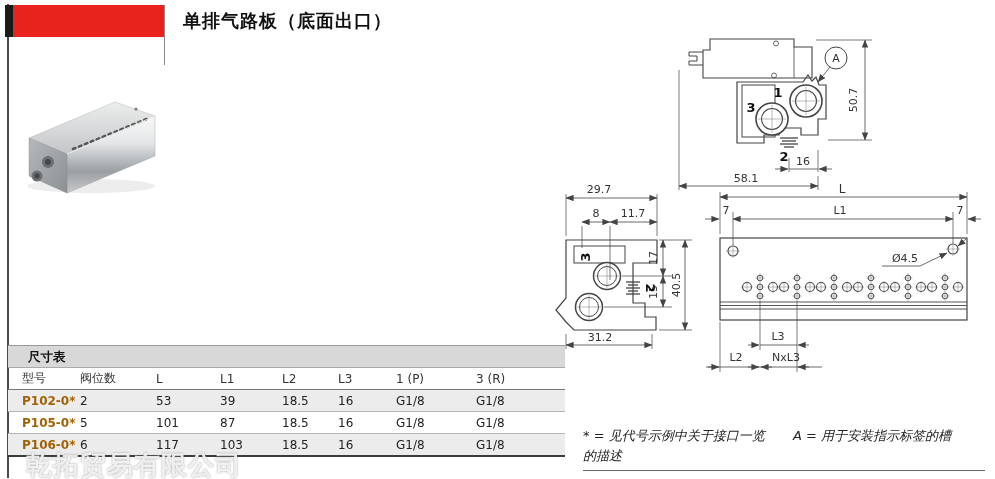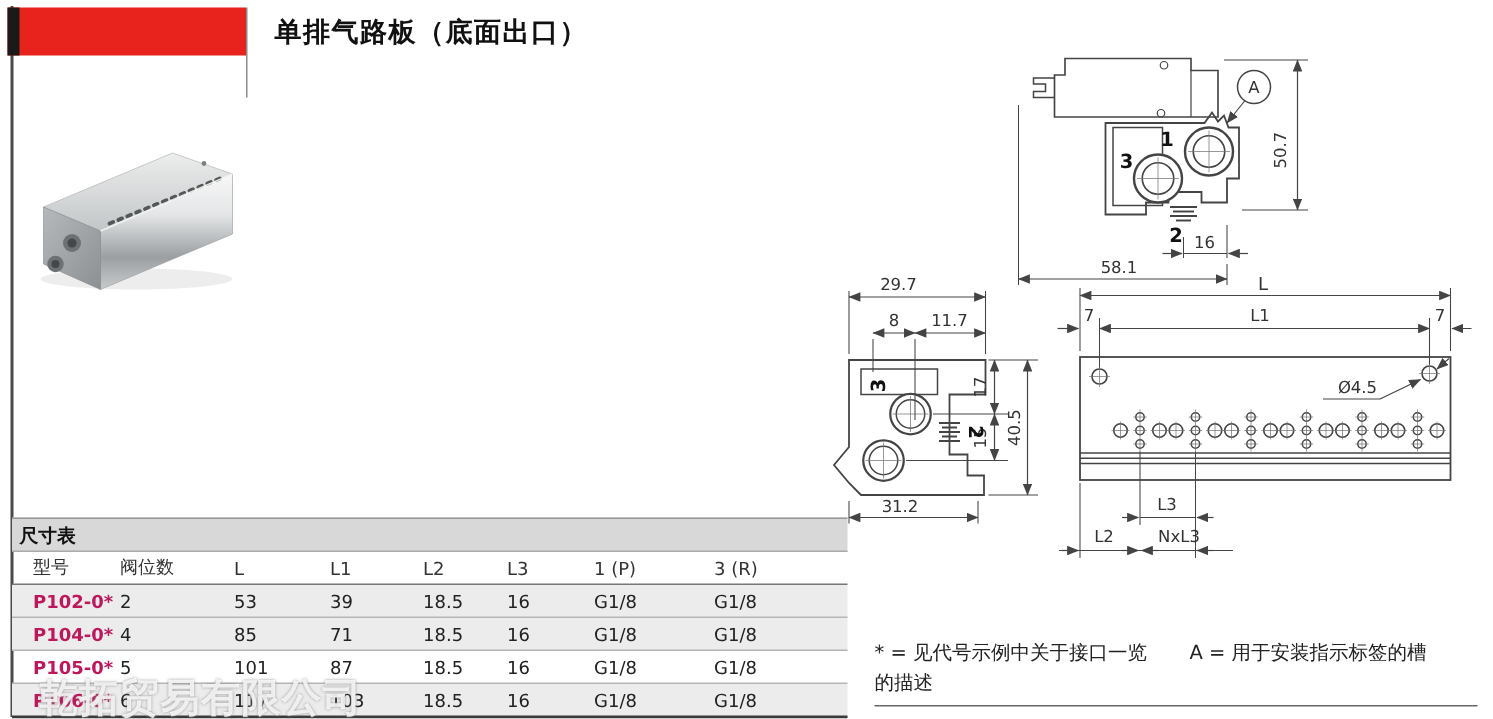--- a/index.html
+++ b/index.html
@@ -17,31 +17,31 @@
   
   .photo{left:15px;top:86px;width:150px;height:112px;}
   
   .drawings{left:545px;top:0px;width:450px;height:378px;pointer-events:none;}
   svg text{font-family:"DejaVu Sans","Liberation Sans",sans-serif;fill:#333;}
   .dimtxt{font-size:11px;}
   .biglab{font-size:13px;font-weight:bold;fill:#111;}
   
   .dim-table-wrap{left:8px;top:345px;width:557px;}
   .table-caption{height:21px;line-height:21px;background:#d8d8d8;border-top:1px solid #999;
-    border-bottom:1px solid #aaa;font-size:12.5px;font-weight:bold;padding-left:5px;color:#111;}
+    border-bottom:1px solid #aaa;font-size:12.5px;font-weight:bold;padding-left:20px;color:#111;}
   table{border-collapse:collapse;width:557px;table-layout:fixed;font-size:12px;}
   th{font-weight:normal;color:#333;height:21px;border-bottom:1.5px solid #777;}
   td{height:21px;border-bottom:1px solid #b5b5b5;color:#222;}
   tr.shade{background:#ececec;}
   tbody tr:last-child td{border-bottom:2px solid #3a3a3a;}
   th,td{text-align:left;padding:0;}
   th.c0,td.c0{text-align:left;padding-left:14px;}
-  td.model{font-weight:bold;color:#be185d;margin-left:41px;}
-  
-  .fn{font-size:13px;color:#222;line-height:1.55;}
+  td.model{font-weight:bold;color:#a16207;margin-left:41px;}
+  
+  .fn{font-size:13px;color:#222;line-height:1.55;font-style:italic;}
   .fn-ast{left:583px;top:426px;width:215px;}
   .fn-a{left:793px;top:426px;width:200px;}
   .bottom-rule{left:583px;top:470px;width:402px;height:1px;background:#666;}
   
   .watermark{left:26px;top:448px;font-size:26px;font-weight:bold;
     color:rgba(255,255,255,0.82);text-shadow:0 0 2px rgba(140,140,140,0.9);
     letter-spacing:1px;white-space:nowrap;z-index:5;}
 </style>
 </head>
 <body>
@@ -281,30 +281,20 @@
         <tr class="shade">
           <td class="c0 model">P102-0*</td>
           <td>2</td>
           <td>53</td>
           <td>39</td>
           <td>18.5</td>
           <td>16</td>
           <td>G1/8</td>
           <td>G1/8</td>
         </tr>
-        <tr class="shade">
-          <td class="c0 model">P104-0*</td>
-          <td>4</td>
-          <td>85</td>
-          <td>71</td>
-          <td>18.5</td>
-          <td>16</td>
-          <td>G1/8</td>
-          <td>G1/8</td>
-        </tr>
         <tr>
           <td class="c0 model">P105-0*</td>
           <td>5</td>
           <td>101</td>
           <td>87</td>
           <td>18.5</td>
           <td>16</td>
           <td>G1/8</td>
           <td>G1/8</td>
         </tr>

